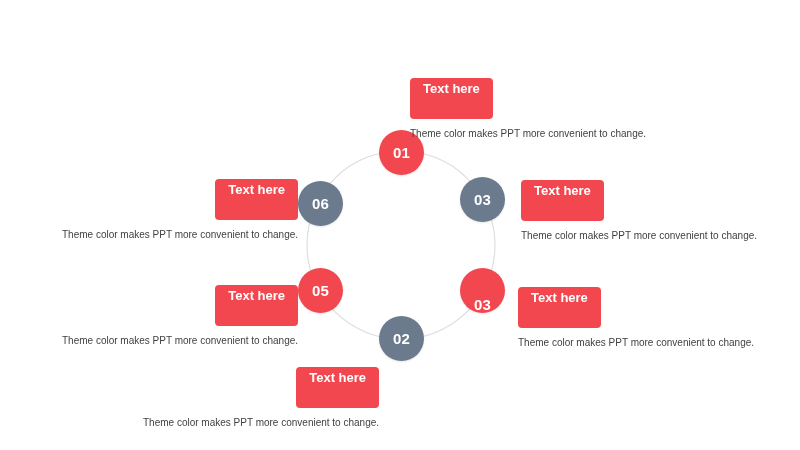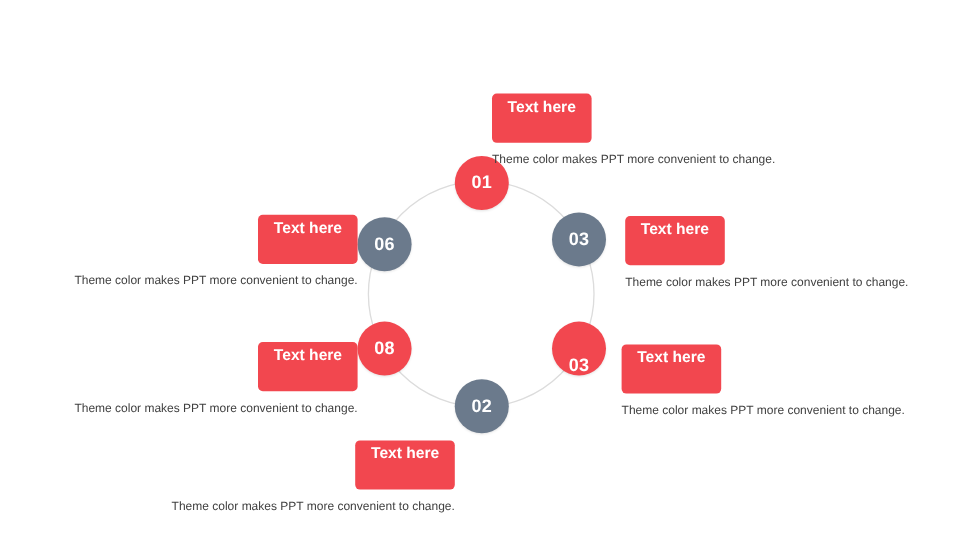--- a/index.html
+++ b/index.html
@@ -90,21 +90,21 @@
       <div class="node" style="left: 460px; top: 177px; width: 45px; height: 45px; background: rgb(107, 122, 140);">
         <span>03</span>
       </div>
       <div class="node" style="left: 460px; top: 268px; width: 45px; height: 45px; background: rgb(242, 71, 79); align-items: flex-end;">
         <span>03</span>
       </div>
       <div class="node" style="left: 379px; top: 316px; width: 45px; height: 45px; background: rgb(107, 122, 140);">
         <span>02</span>
       </div>
       <div class="node" style="left: 298px; top: 268px; width: 45px; height: 45px; background: rgb(242, 71, 79);">
-        <span>08</span>
+        <span>05</span>
       </div>
       <div class="node" style="left: 298px; top: 181px; width: 45px; height: 45px; background: rgb(107, 122, 140);">
         <span>06</span>
       </div>
     </div>
   <div id="callouts-layer">
       <div class="callout align-left" style="left: 410px; top: 78px;">
         <div class="badge" style="background: rgb(242, 71, 79); color: rgb(255, 255, 255);">Text here</div>
         <div class="caption" style="color: rgb(63, 63, 63);">Theme color makes PPT more convenient to change.</div>
       </div>

